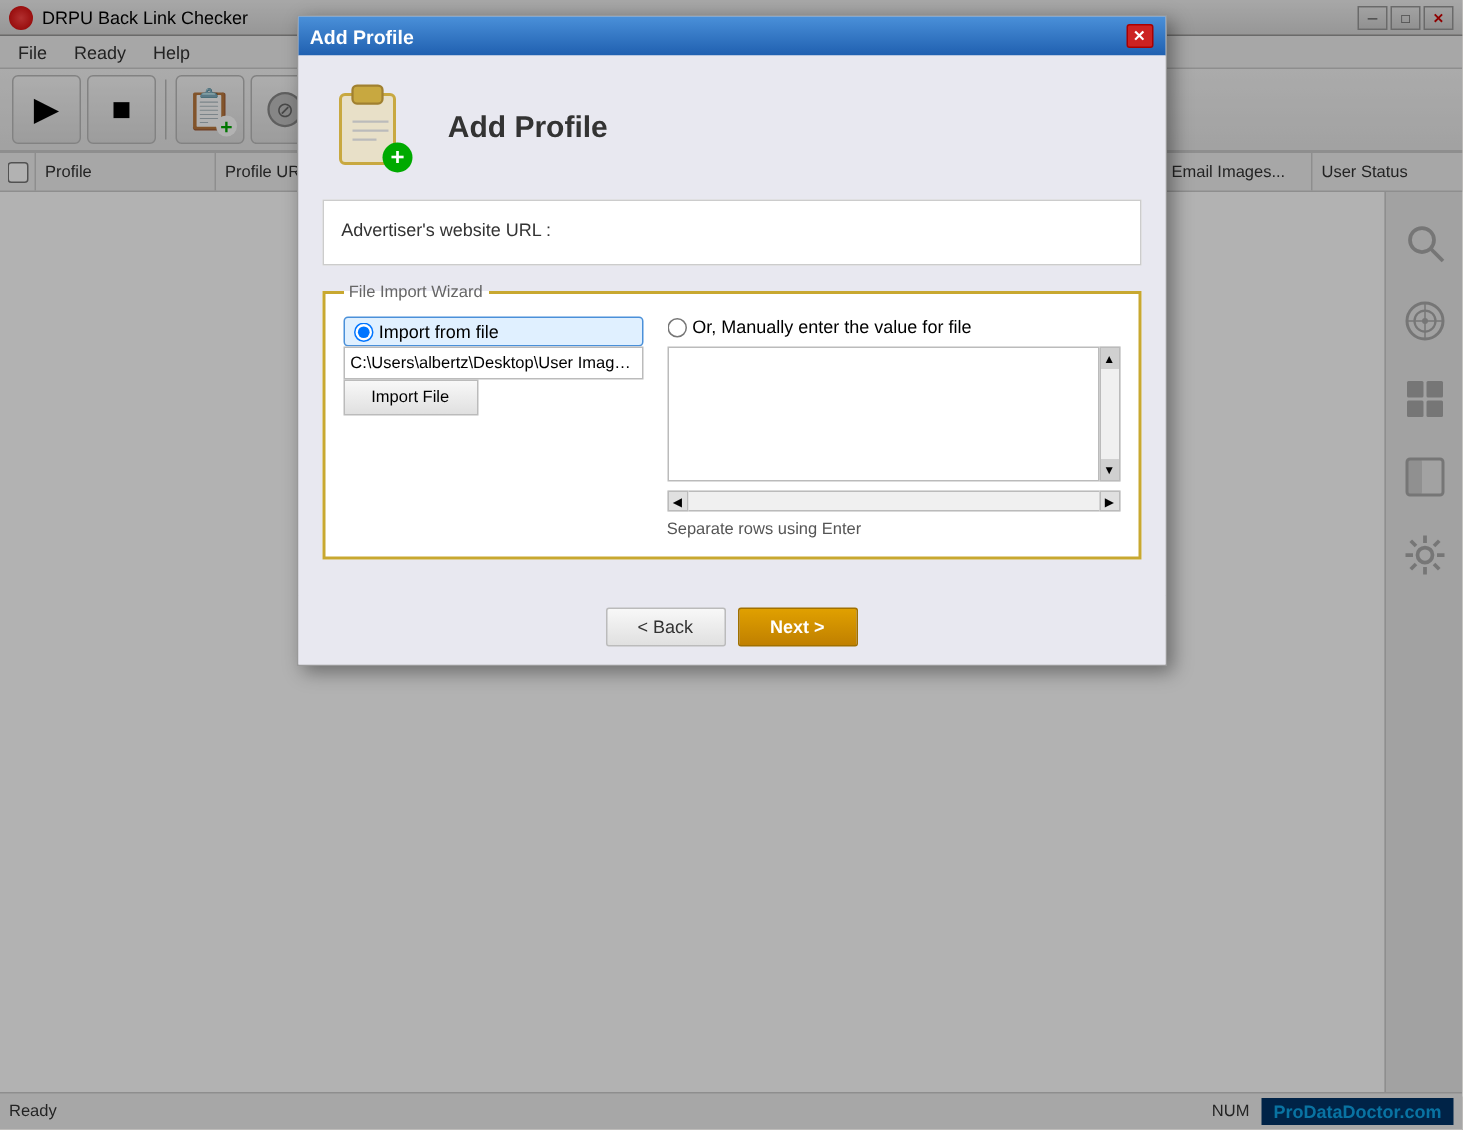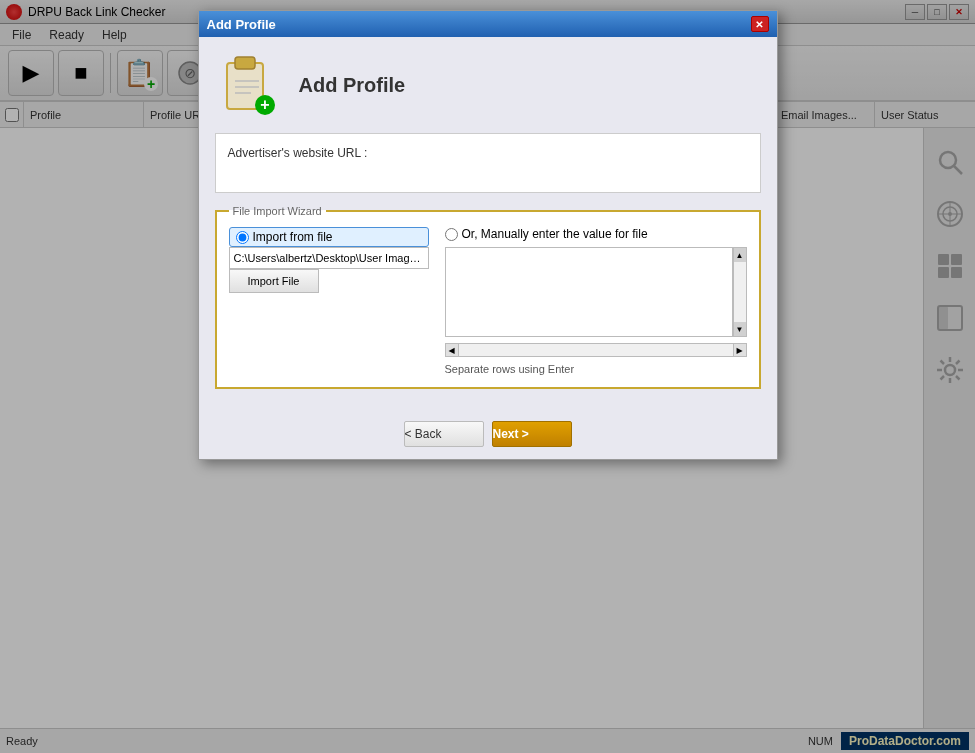--- a/index.html
+++ b/index.html
@@ -158,21 +158,21 @@
       padding: 12px 6px;
       font-size: 11px;
       color: #333;
       position: absolute;
       bottom: 0;
       left: 0;
       right: 0;
     }
     .status-brand {
       background: #003366;
-      color: #fef9c3;
+      color: #0ea5e9;
       padding: 2px 8px;
       font-size: 12px;
       font-weight: bold;
     }
 
     
     .modal-overlay {
       position: absolute;
       top: 0; left: 0; right: 0; bottom: 0;
       background: rgba(0,0,0,0.3);
@@ -240,21 +240,21 @@
     
     .form-section {
       background: white;
       border: 1px solid #ccc;
       padding: 12px;
       margin-bottom: 12px;
     }
     .form-label {
       font-size: 12px;
       color: #333;
-      margin-bottom: 20px;
+      margin-bottom: 4px;
     }
     .form-input {
       width: 100%;
       height: 24px;
       border: 1px solid #bbb;
       padding: 2px 6px;
       font-size: 12px;
       background: white;
     }
     .wizard-content {
@@ -377,21 +377,21 @@
       gap: 8px;
     }
     .footer-btn {
       width: 80px;
       height: 26px;
       font-size: 12px;
       border: 1px solid #bbb;
       cursor: pointer;
       display: flex;
       align-items: center;
-      justify-content: flex-start;
+      justify-content: center;
       border-radius: 2px;
     }
     .btn-back {
       background: linear-gradient(to bottom, #f8f8f8, #e0e0e0);
       color: #333;
     }
     .btn-next {
       background: linear-gradient(to bottom, #e0a000, #c08000);
       color: white;
       font-weight: bold;

